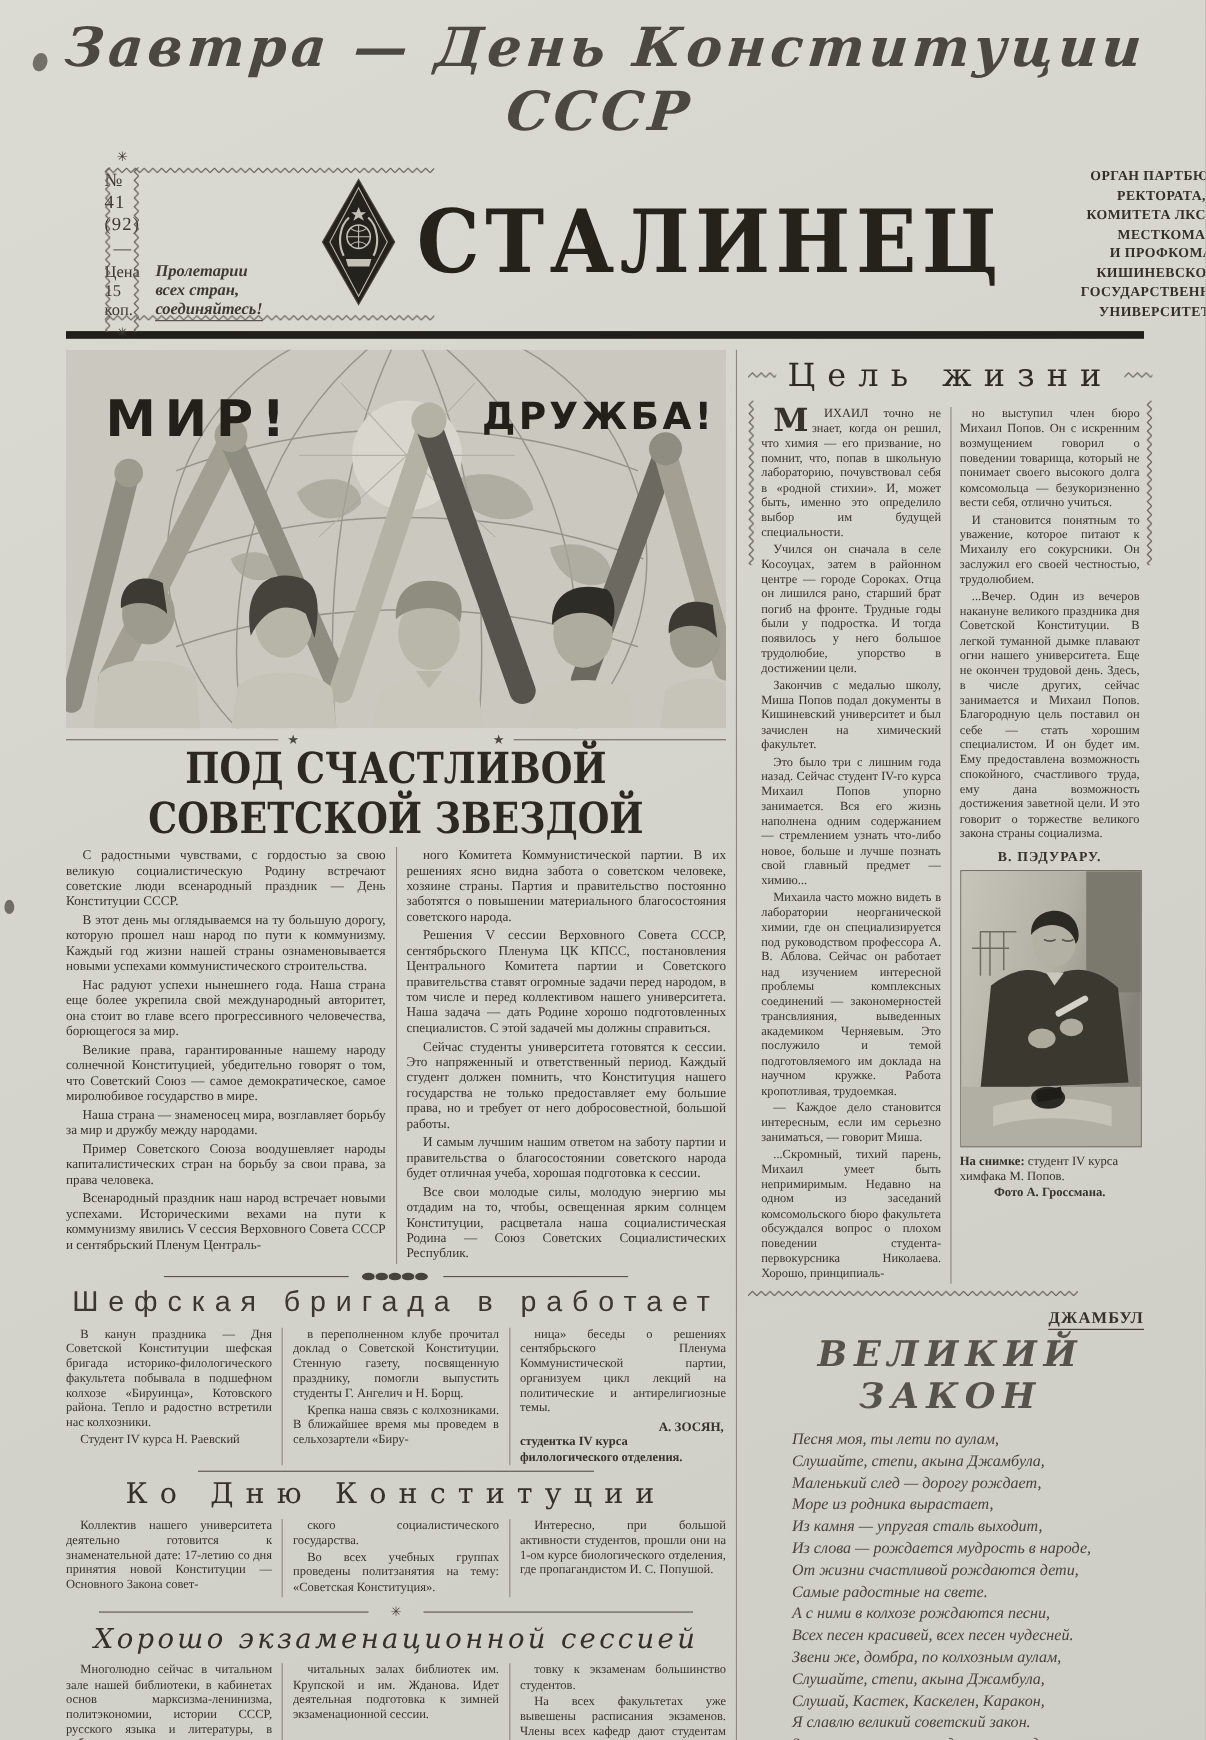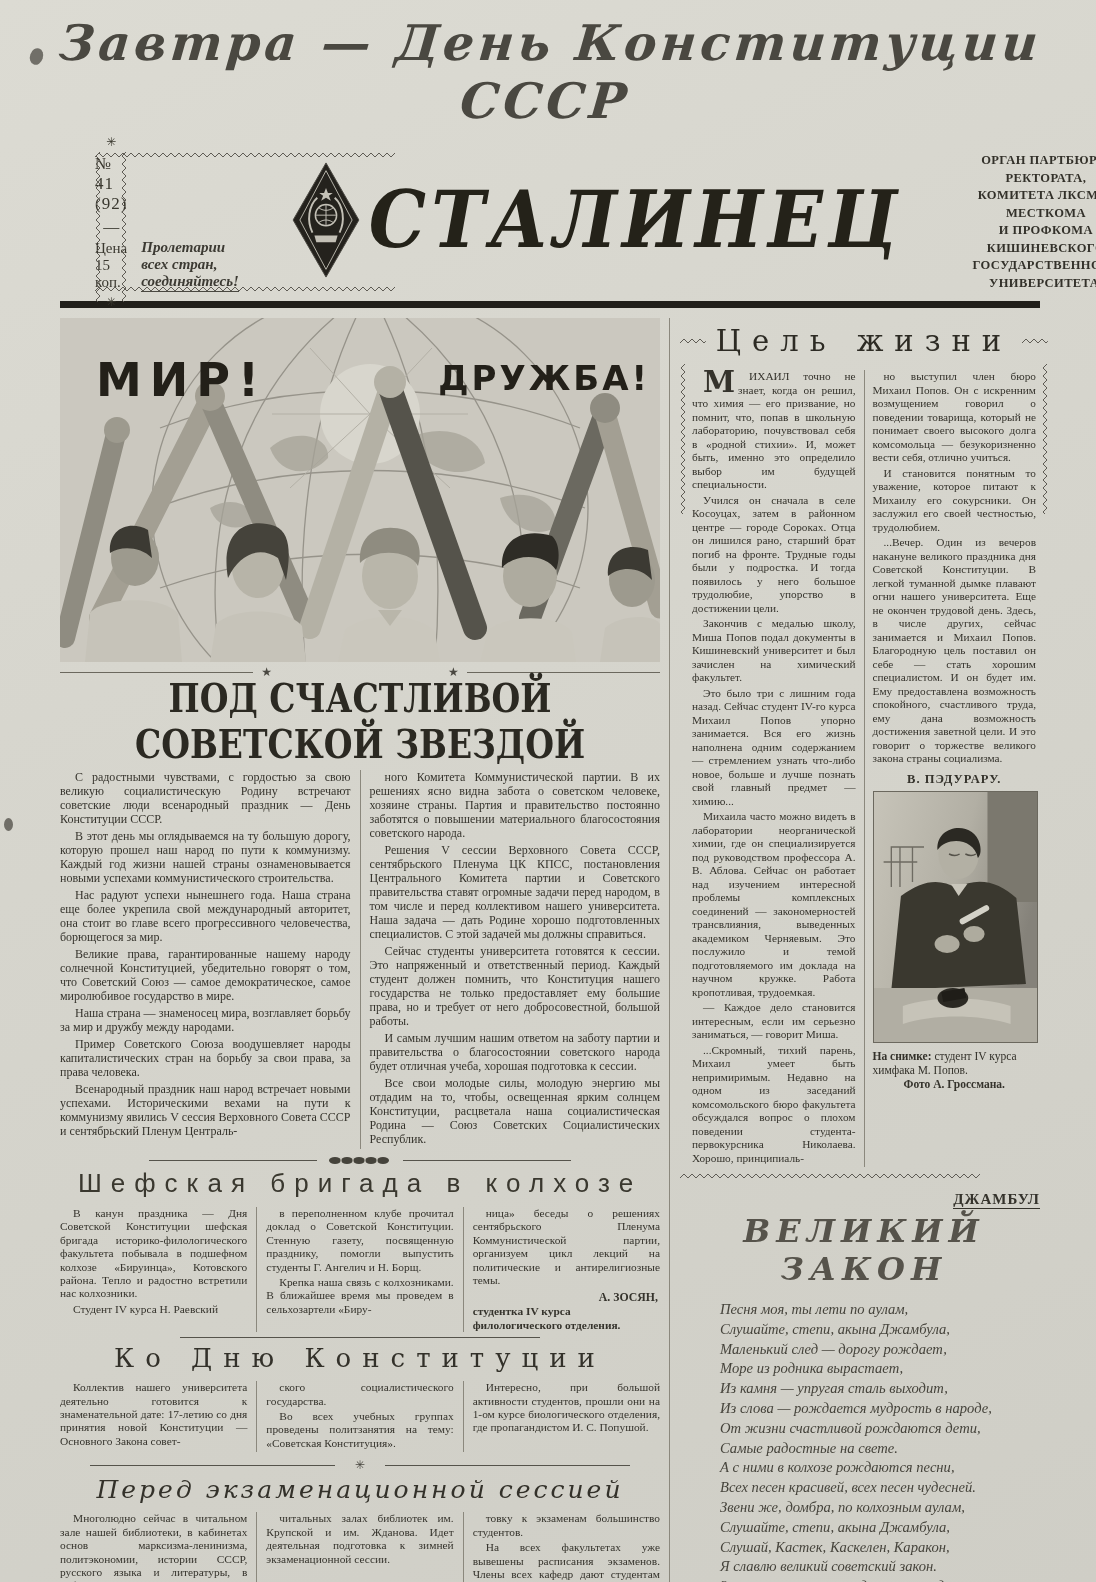--- a/index.html
+++ b/index.html
@@ -28,21 +28,21 @@
   .ib-num{font-size:17px;letter-spacing:1px;}
   .ib-dash{font-size:16px;}
   .ib-price{font-size:15px;}
   .db-year{font-size:15px;font-weight:bold;}
   .db-month{font-size:17px;font-weight:bold;letter-spacing:2px;font-family:"DejaVu Serif",serif;}
   .db-day{font-size:36px;font-weight:bold;line-height:1;font-family:"DejaVu Serif",serif;}
   .db-wd{font-size:10px;font-weight:bold;letter-spacing:2px;font-family:Liberation Sans, sans-serif;}
   .mast-center{flex:1;display:flex;flex-direction:row;padding:0 14px;}
   .slogan{align-self:flex-end;margin-right:52px;font-style:italic;font-weight:bold;
           font-size:15px;color:#3c3a33;border-bottom:1px solid #4a4841;padding-bottom:1px;}
-  .title-row{display:flex;align-items:center;justify-content:center;gap:8px;margin-top:-4px;font-style:italic;}
+  .title-row{display:flex;align-items:center;justify-content:center;gap:18px;margin-top:-4px;}
   .paper-title{font-family:"DejaVu Serif",serif;font-weight:bold;font-size:72px;
                letter-spacing:5px;line-height:1;color:#242219;transform:scaleY(1.1);}
   .organ{text-align:center;font-size:12.5px;font-weight:bold;letter-spacing:.4px;
          color:#33312a;line-height:1.4;margin-top:0px;margin-left:70px;}
   .thick-rule{height:7px;background:#211f1a;margin:9px 56px 0 60px;}
 
   
   .main{display:flex;margin:10px 48px 0 60px;}
   .left-sec{width:600px;flex:none;}
   .right-sec{flex:1;border-left:1px solid #8b887d;margin-left:9px;padding-left:10px;min-width:0;}
@@ -295,21 +295,21 @@
               <ellipse cx="42" cy="4.5" rx="6" ry="3.4"></ellipse>
               <ellipse cx="54" cy="4.5" rx="6" ry="3.4"></ellipse>
             </g>
           <g stroke="#cbc8bf" stroke-width="1" fill="none">
               <path d="M12 1 L12 8 M24 1 L24 8 M36 1 L36 8 M48 1 L48 8"></path>
             </g>
         </svg>
         <span class="ln"></span>
       </div>
 
-      <h2 class="brigade-head">Шефская бригада в колхозе</h2>
+      <h2 class="brigade-head">Шефская бригада в работает</h2>
       <div class="cols3">
         <div class="c">
             <p class="small-p">В канун праздника — Дня Советской Конституции шефская бригада историко-филологического факультета побывала в подшефном колхозе «Бируинца», Котовского района. Тепло и радостно встретили нас колхозники.</p>
             <p class="small-p">Студент IV курса Н. Раевский</p>
           </div>
         <div class="c">
             <p class="small-p">в переполненном клубе прочитал доклад о Советской Конституции. Стенную газету, посвященную празднику, помогли выпустить студенты Г. Ангелич и Н. Борщ.</p>
             <p class="small-p">Крепка наша связь с колхозниками. В ближайшее время мы проведем в сельхозартели «Биру-</p>
           </div>
         <div class="c">
@@ -336,21 +336,21 @@
             <p class="small-p">Интересно, при большой активности студентов, прошли они на 1-ом курсе биологического отделения, где пропагандистом И. С. Попушой.</p>
           </div>
       </div>
 
       <div class="star-line">
         <span class="ln"></span>
         <span class="star-glyph">✳</span>
         <span class="ln"></span>
       </div>
 
-      <h2 class="session-head">Перед экзаменационной сессией</h2>
+      <h2 class="session-head">Хорошо экзаменационной сессией</h2>
       <div class="cols3">
         <div class="c">
             <p class="small-p">Многолюдно сейчас в читальном зале нашей библиотеки, в кабинетах основ марксизма-ленинизма, политэкономии, истории СССР, русского языка и литературы, в лабораториях, а также в</p>
           </div>
         <div class="c">
             <p class="small-p">читальных залах библиотек им. Крупской и им. Жданова. Идет деятельная подготовка к зимней экзаменационной сессии.</p>
           </div>
         <div class="c">
             <p class="small-p">товку к экзаменам большинство студентов.</p>
             <p class="small-p">На всех факультетах уже вывешены расписания экзаменов. Члены всех кафедр дают студентам регулярные консультации.</p>

